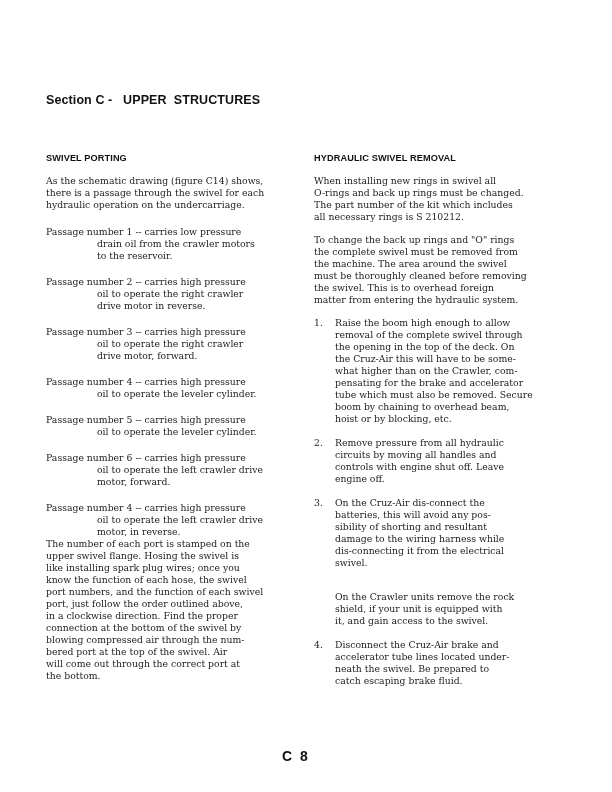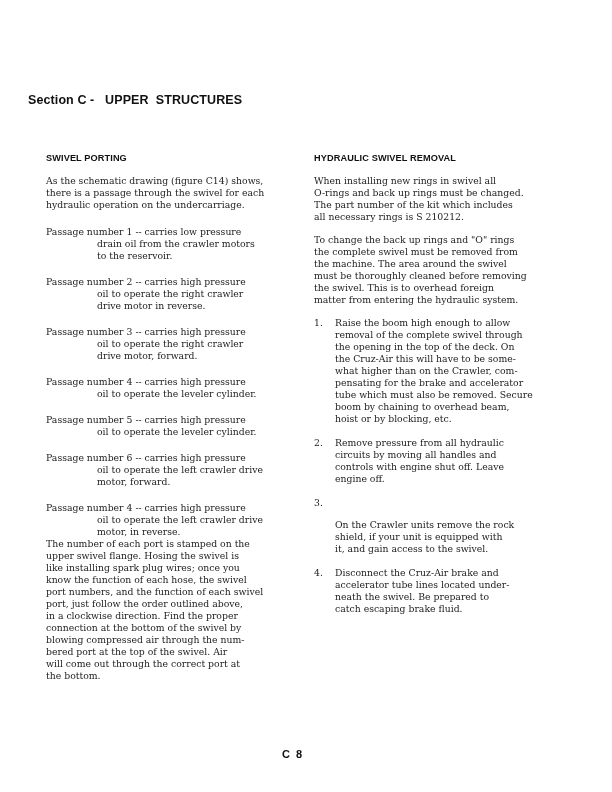--- a/index.html
+++ b/index.html
@@ -1,19 +1,19 @@
 <!DOCTYPE html>
 <html><head>
 <meta charset="utf-8">
 <style>
   html, body { margin: 0; padding: 0; background: #ffffff; }
   body { width: 612px; height: 792px; position: relative; overflow: hidden; color: #1a1a1a; }
   .page { position: absolute; left: 0; top: 0; width: 612px; height: 792px; background: #fff; }
   .section-title {
-    position: absolute; left: 28px; top: 93px;
+    position: absolute; left: 46px; top: 93px;
     font-family: "Liberation Sans", sans-serif; font-weight: bold; font-size: 12.5px;
     letter-spacing: 0.1px; color: #111; white-space: pre;
   }
   .col { position: absolute; top: 152px; font-family: "DejaVu Serif", serif; font-size: 9.3px; line-height: 12px; color: #222; }
   .col-left { left: 46px; width: 256px; }
   .col-right { left: 314px; width: 262px; }
   .heading {
     font-family: "Liberation Sans", sans-serif; font-weight: bold; font-size: 9.2px;
     color: #111; margin: 0 0 11px 0; letter-spacing: 0.1px;
   }
@@ -21,21 +21,21 @@
   .passage-wrap { margin: 0 0 14px 0; }
   .passage-line1 { white-space: pre; }
   .passage-rest { white-space: pre-line; padding-left: 51px; }
   .step { display: flex; margin: 0 0 12px 0; }
   .step .num { width: 21px; flex: none; }
   .step .text { white-space: pre-line; }
   .step .sub { margin-top: 22px; white-space: pre-line; }
   .tight { margin-bottom: 0; }
   .page-number {
     position: absolute; left: 282px; top: 748px;
-    font-family: "Liberation Sans", sans-serif; font-weight: bold; font-size: 11px; color: #111; white-space: pre;
+    font-family: "Liberation Sans", sans-serif; font-weight: bold; font-size: 14px; color: #111; white-space: pre;
   }
 </style>
 </head>
 <body>
 
 <div class="page">
   <div class="section-title">Section C -   UPPER  STRUCTURES</div>
 
   <div class="col col-left">
     <div class="heading">SWIVEL PORTING</div>
@@ -118,20 +118,26 @@
     <div class="step">
       <span class="num">2.</span>
       <div class="text">Remove pressure from all hydraulic
 circuits by moving all handles and
 controls with engine shut off.  Leave
 engine off.</div>
     </div>
     <div class="step">
       <span class="num">3.</span>
       <div>
+        <div class="text">On the Cruz-Air dis-connect the
+batteries, this will avoid any pos-
+sibility of shorting and resultant
+damage to the wiring harness while
+dis-connecting it from the electrical
+swivel.</div>
         <div class="sub">On the Crawler units remove the rock
 shield, if your unit is equipped with
 it, and gain access to the swivel.</div>
       </div>
     </div>
     <div class="step">
       <span class="num">4.</span>
       <div class="text">Disconnect the Cruz-Air brake and
 accelerator tube lines located under-
 neath the swivel.  Be prepared to

